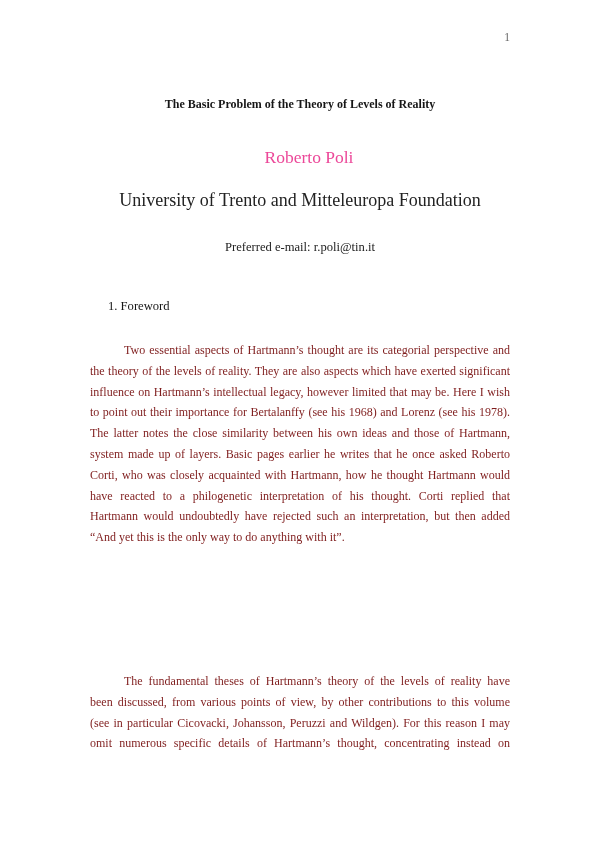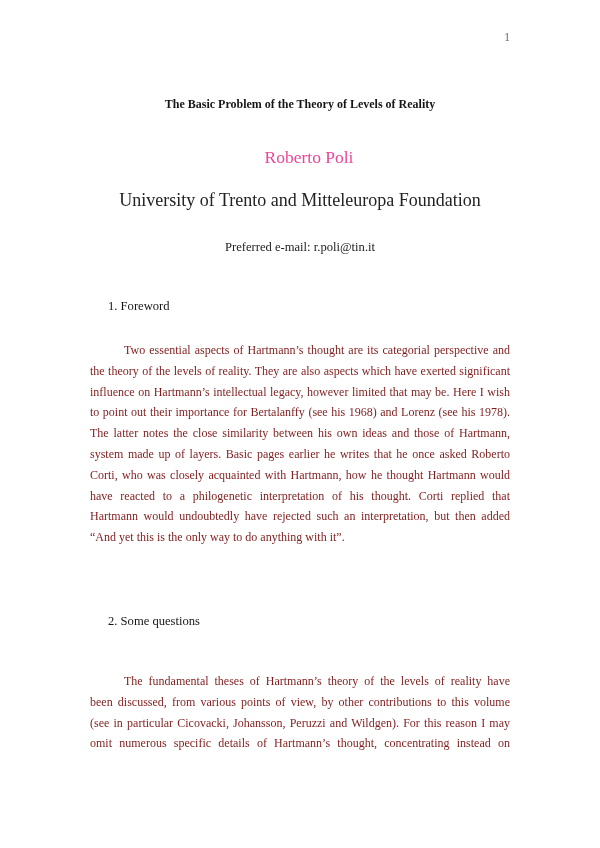--- a/index.html
+++ b/index.html
@@ -117,20 +117,19 @@
       <div class="ln">influence on Hartmann’s intellectual legacy, however limited that may be. Here I wish</div>
       <div class="ln">to point out their importance for Bertalanffy (see his 1968) and Lorenz (see his 1978).</div>
       <div class="ln">The latter notes the close similarity between his own ideas and those of Hartmann,</div>
       <div class="ln">system made up of layers. Basic pages earlier he writes that he once asked Roberto</div>
       <div class="ln">Corti, who was closely acquainted with Hartmann, how he thought Hartmann would</div>
       <div class="ln">have reacted to a philogenetic interpretation of his thought. Corti replied that</div>
       <div class="ln">Hartmann would undoubtedly have rejected such an interpretation, but then added</div>
       <div class="ln last">“And yet this is the only way to do anything with it”.</div>
     </div>
 
-  <div class="heading h2pos">2. Some questions</div>
   <div class="para p2pos">
       <div class="ln first">The fundamental theses of Hartmann’s theory of the levels of reality have</div>
       <div class="ln">been discussed, from various points of view, by other contributions to this volume</div>
       <div class="ln">(see in particular Cicovacki, Johansson, Peruzzi and Wildgen). For this reason I may</div>
       <div class="ln">omit numerous specific details of Hartmann’s thought, concentrating instead on</div>
     </div>
 </div>
 
 </body></html>

